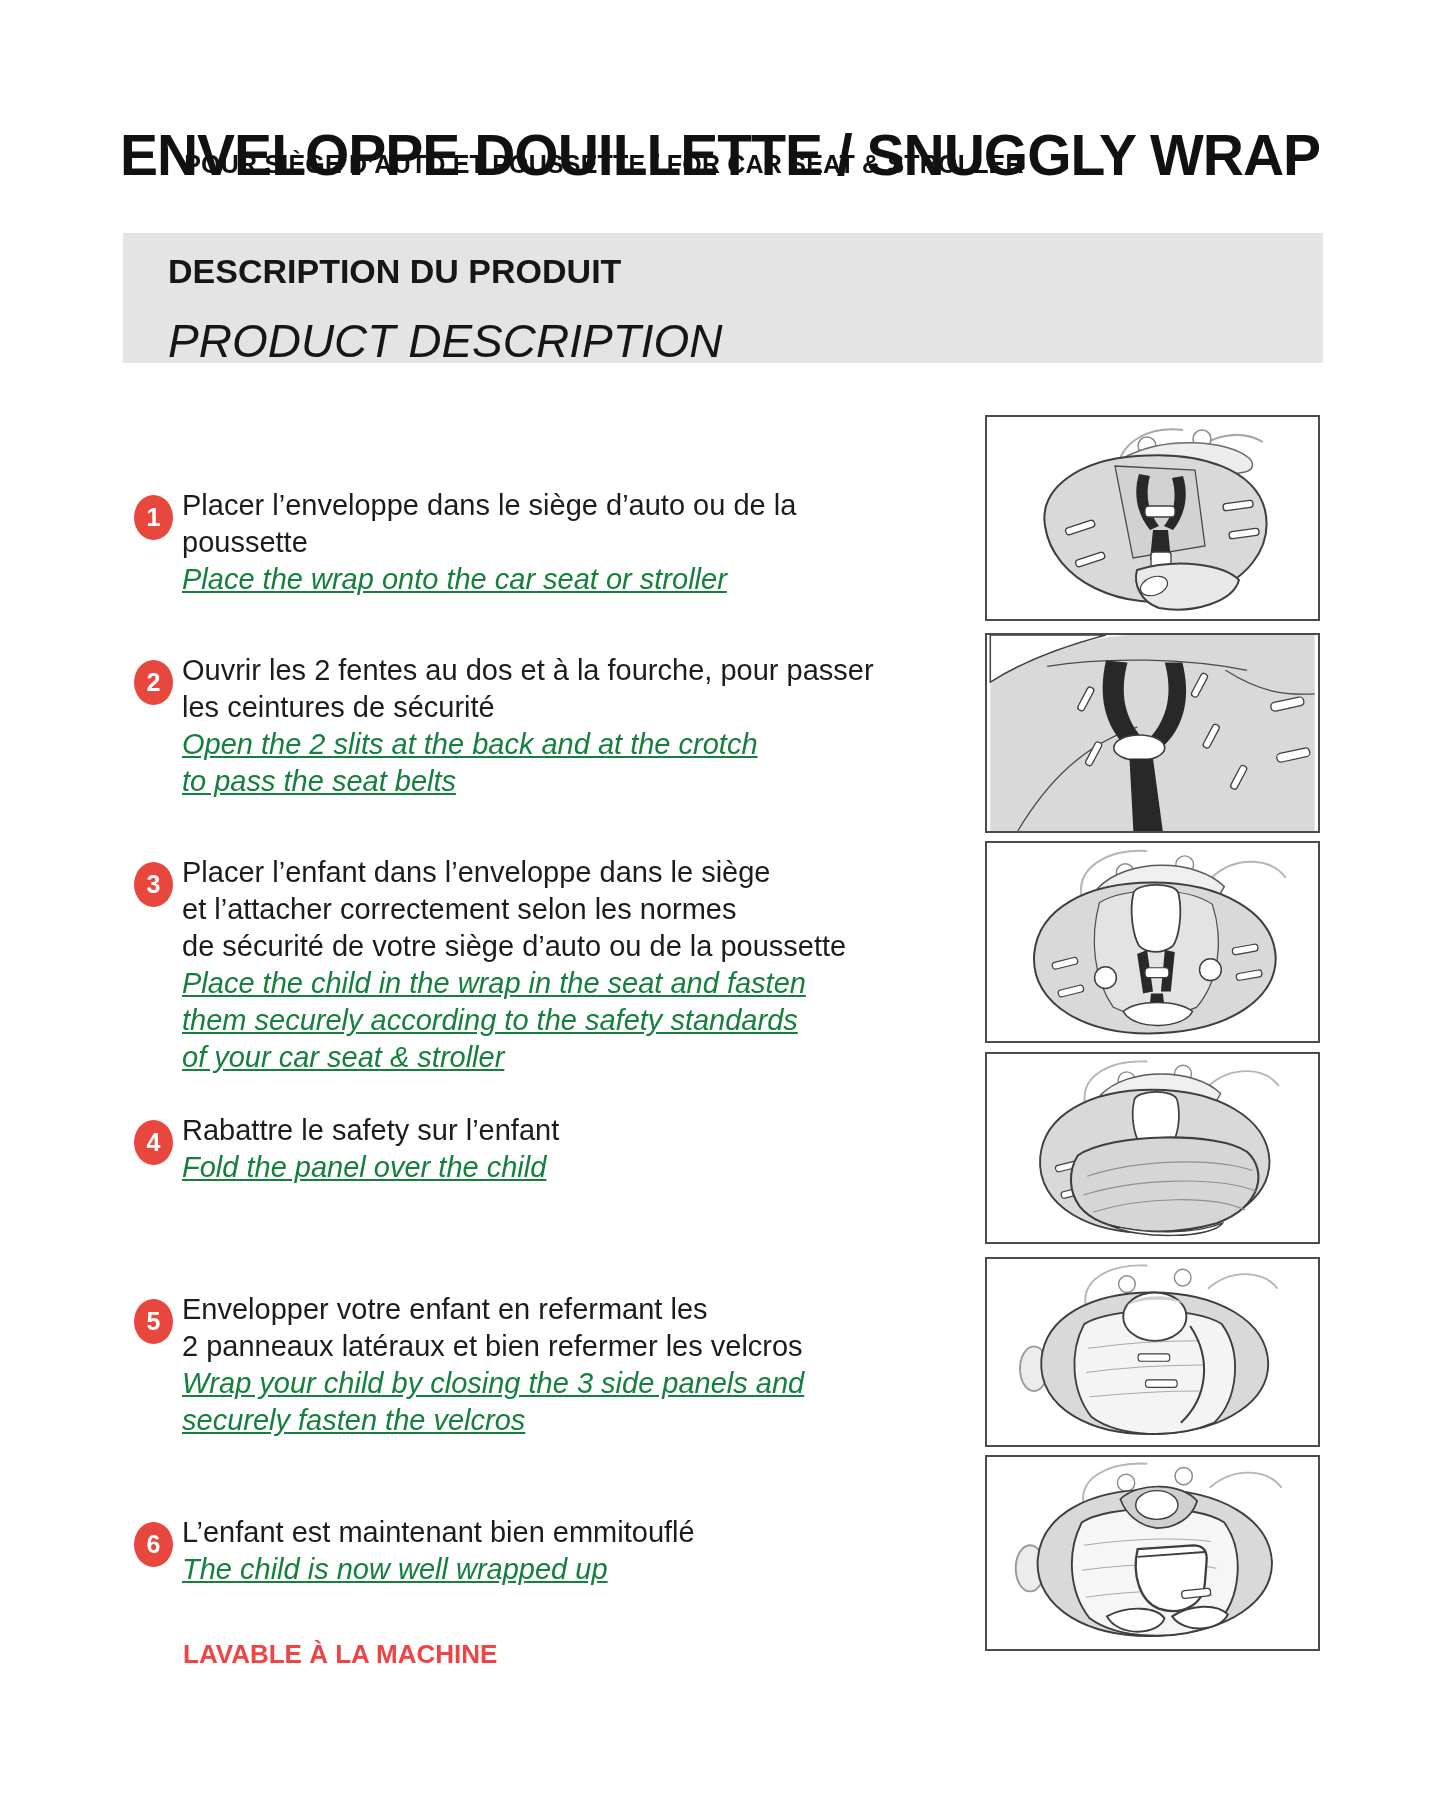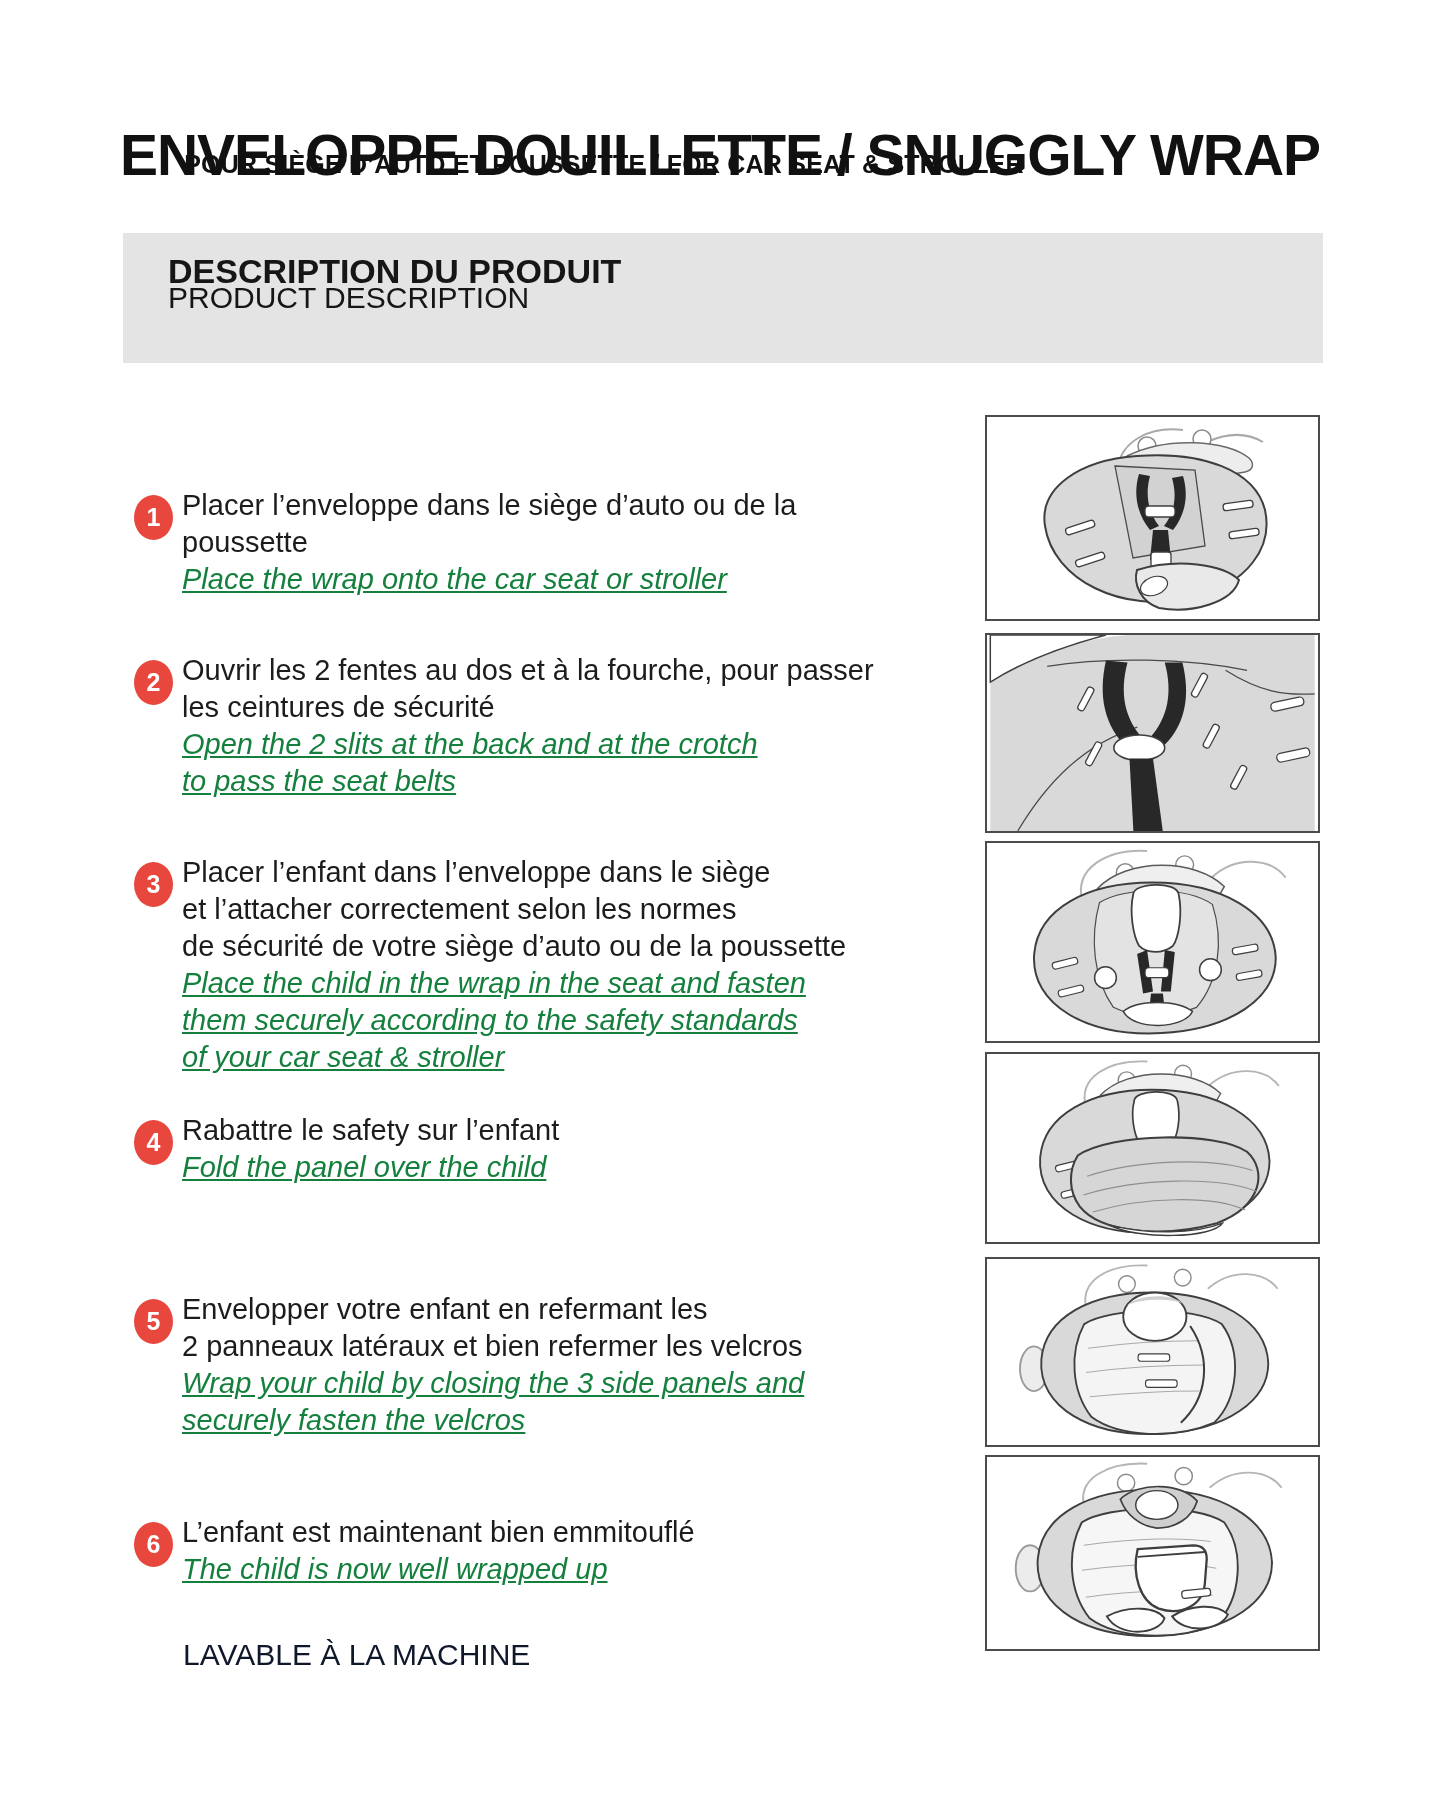--- a/index.html
+++ b/index.html
@@ -4,32 +4,32 @@
 <style>
   html,body{margin:0;padding:0;background:#ffffff;}
   .page{position:relative;width:1440px;height:1800px;background:#ffffff;overflow:hidden;
         font-family:"Liberation Sans", sans-serif;color:#1c1c1c;}
   .page-title{position:absolute;top:84px;left:0;width:1440px;text-align:center;
         font-size:57px;font-weight:800;letter-spacing:-1px;white-space:nowrap;color:#111;}
   .page-subtitle{position:absolute;top:150px;left:0;width:1208px;text-align:center;
         font-size:25px;font-weight:700;letter-spacing:.2px;color:#111;}
   .section-band{position:absolute;left:123px;top:233px;width:1200px;height:130px;background:#e4e4e4;}
   .section-band .fr{position:absolute;left:45px;top:19px;font-size:34px;font-weight:700;color:#161616;text-align:center;}
-  .section-band .en{position:absolute;left:45px;top:48px;font-size:30px;color:#161616;}
+  .section-band .en{position:absolute;left:45px;top:81px;font-size:46px;font-style:italic;color:#161616;}
   .step{position:absolute;left:134px;width:790px;}
   .badge{position:absolute;left:0;top:8px;width:39px;height:45px;border-radius:50%;
          background:#e8473e;color:#fff;display:flex;align-items:center;justify-content:center;
          font-size:25px;font-weight:700;}
   .step-text{position:absolute;left:48px;top:0;width:740px;font-size:29px;line-height:37px;}
   .step-text .fr{white-space:pre-line;color:#1c1c1c;}
   .step-text .en{white-space:pre-line;font-style:italic;color:#15803d;text-decoration:underline;}
   .figure{position:absolute;left:985px;width:335px;border:2px solid #4b4b4b;background:#fff;
           box-sizing:border-box;}
   .figure svg{display:block;width:100%;height:100%;}
-  .footer{position:absolute;left:183px;top:1636px;font-size:30px;line-height:37px;font-weight:400;color:#0f172a;}
+  .footer{position:absolute;left:183px;top:1636px;font-size:26px;line-height:37px;font-weight:700;color:#ef4444;}
   .footer .en{font-style:italic;}
 </style>
 </head>
 <body>
 
 <div class="page">
 
   <h1 class="page-title">ENVELOPPE DOUILLETTE / SNUGGLY WRAP</h1>
   <div class="page-subtitle">POUR SIÈGE D’AUTO ET POUSSETTE / FOR CAR SEAT &amp; STROLLER</div>
 

